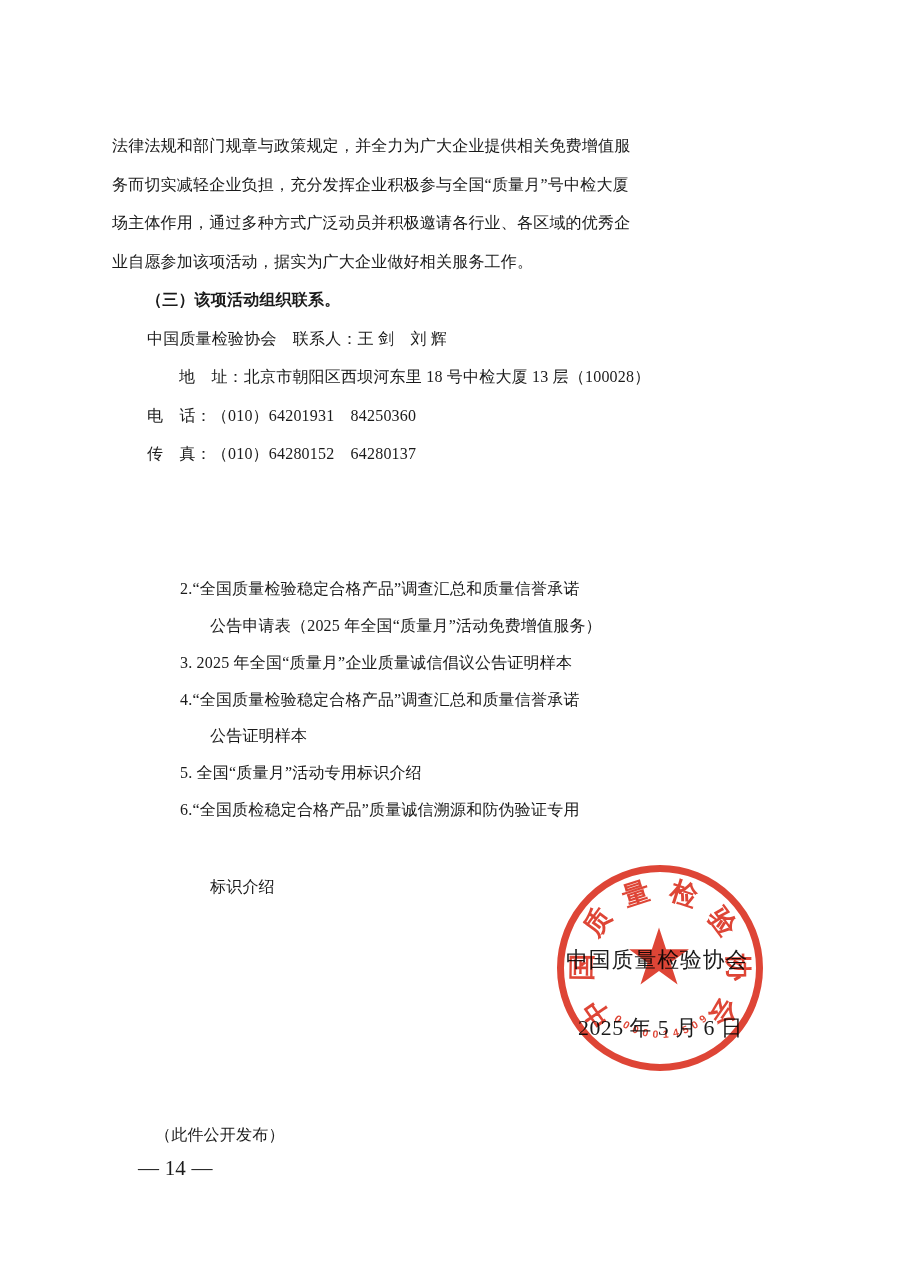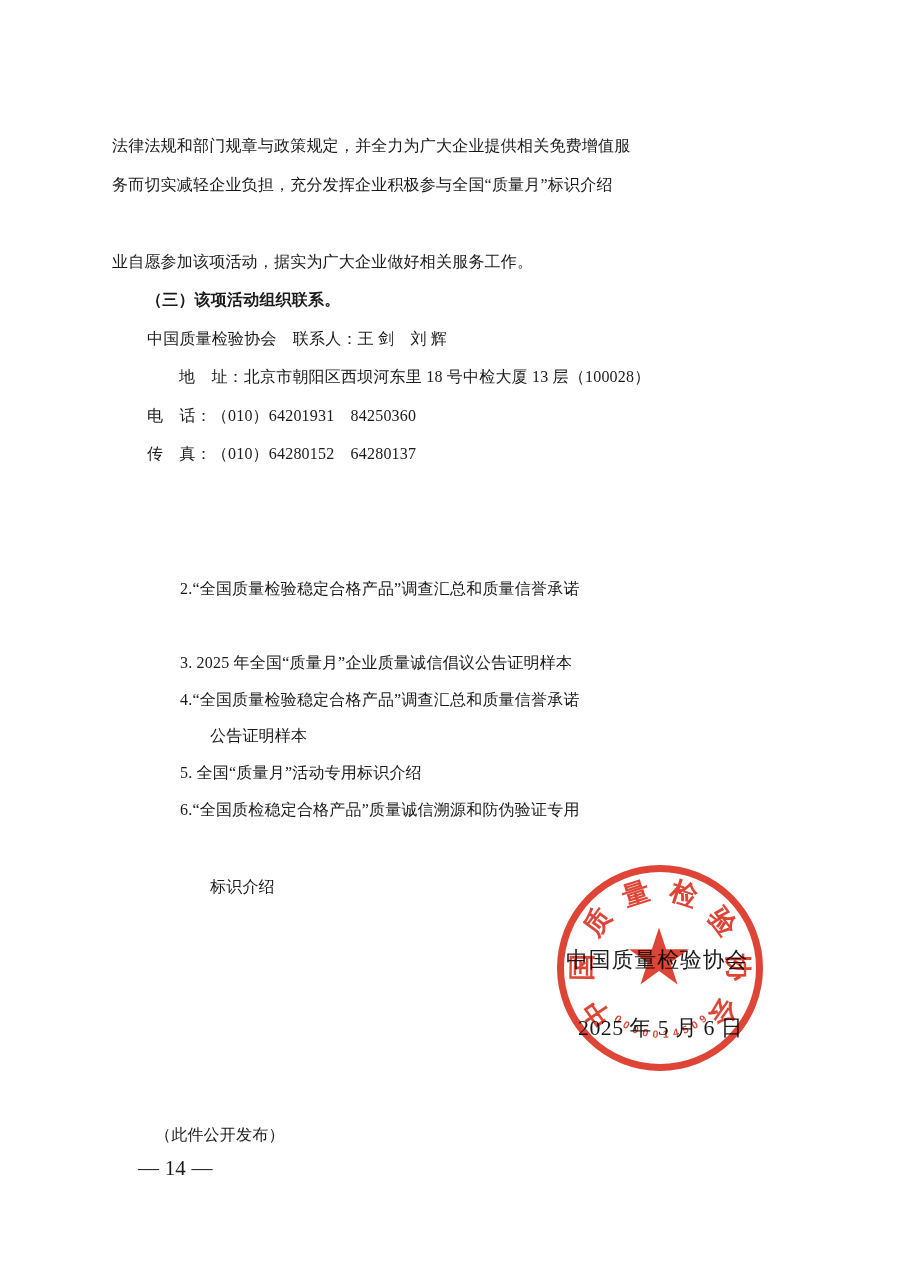--- a/index.html
+++ b/index.html
@@ -22,31 +22,33 @@
         font-family:"Liberation Sans","DejaVu Sans",sans-serif;}
   .seal-star{position:absolute;left:50%;top:50%;width:72px;height:72px;margin:-45px 0 0 -37px;}
   .sig{position:absolute;white-space:nowrap;font-size:21.8px;line-height:1.12;color:var(--ink);}
 </style>
 </head>
 <body>
 
 <div class="page">
 
   <div class="ln" style="left:112px;top:137px;">法律法规和部门规章与政策规定，并全力为广大企业提供相关免费增值服</div>
-  <div class="ln" style="left:112px;top:176px;">务而切实减轻企业负担，充分发挥企业积极参与全国“质量月”标识介绍</div>
+  <div class="ln" style="left:112px;top:176px;">务而切实减轻企业负担，充分发挥企业积极参与全国“质量月”号中检大厦</div>
+  <div class="ln" style="left:112px;top:214px;">场主体作用，通过多种方式广泛动员并积极邀请各行业、各区域的优秀企</div>
   <div class="ln" style="left:112px;top:253px;">业自愿参加该项活动，据实为广大企业做好相关服务工作。</div>
 
   <div class="ln bold" style="left:146px;top:291px;">（三）该项活动组织联系。</div>
 
   <div class="ln" style="left:147px;top:330px;">中国质量检验协会　联系人：王 剑　刘 辉</div>
   <div class="ln" style="left:147px;top:368px;margin-left:32px;">地　址：北京市朝阳区西坝河东里 18 号中检大厦 13 层（100028）</div>
   <div class="ln" style="left:147px;top:407px;">电　话：（010）64201931　84250360</div>
   <div class="ln" style="left:147px;top:445px;">传　真：（010）64280152　64280137</div>
 
   <div class="ln" style="left:180px;top:580px;">2.“全国质量检验稳定合格产品”调查汇总和质量信誉承诺</div>
+  <div class="ln" style="left:210px;top:617px;">公告申请表（2025 年全国“质量月”活动免费增值服务）</div>
   <div class="ln" style="left:180px;top:654px;">3. 2025 年全国“质量月”企业质量诚信倡议公告证明样本</div>
   <div class="ln" style="left:180px;top:691px;">4.“全国质量检验稳定合格产品”调查汇总和质量信誉承诺</div>
   <div class="ln" style="left:210px;top:727px;">公告证明样本</div>
   <div class="ln" style="left:180px;top:764px;">5. 全国“质量月”活动专用标识介绍</div>
   <div class="ln" style="left:180px;top:801px;">6.“全国质检稳定合格产品”质量诚信溯源和防伪验证专用</div>
   <div class="ln" style="left:210px;top:878px;">标识介绍</div>
 
   <div class="sig" style="left:566px;top:948px;letter-spacing:1px;">中国质量检验协会</div>
   <div class="sig" style="left:578px;top:1016px;letter-spacing:.5px;">2025 年 5 月 6 日</div>
 

